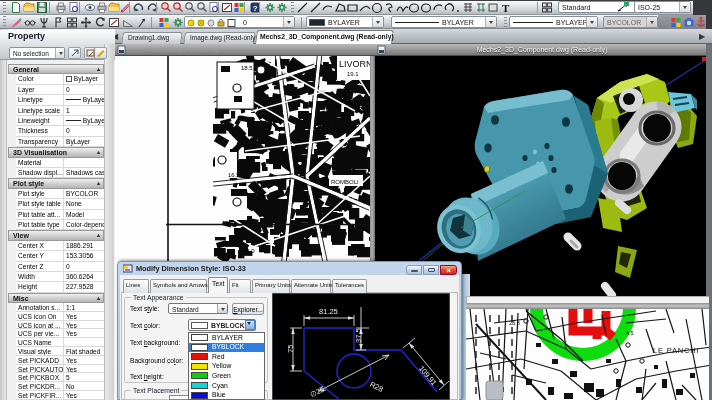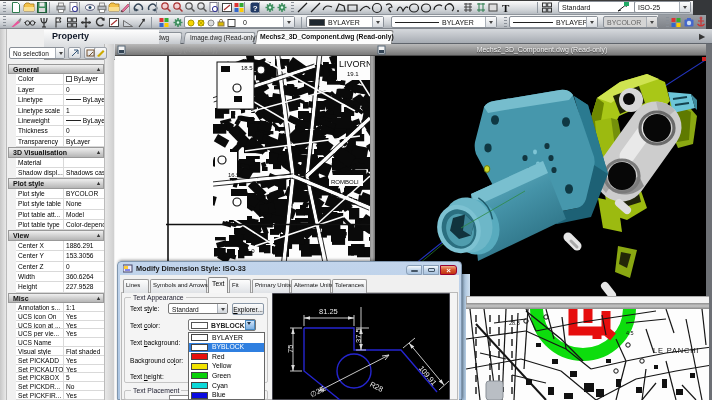--- a/index.html
+++ b/index.html
@@ -268,21 +268,21 @@
 <div class="abs" style="left:112px;top:32px;font-size:8px;color:#333;">◀</div>
 <div class="abs" style="left:122px;top:32px;width:60px;height:12px;background:linear-gradient(#f2f3f4,#c3c7cc);border:1px solid #8a9097;border-bottom:none;border-radius:3px 3px 0 0;transform:skewX(-8deg);"></div>
 <div class="abs" style="left:128px;top:34px;font-size:6.5px;color:#222;white-space:nowrap;">Drawing1.dwg</div>
 <div class="abs" style="left:184px;top:32px;width:71px;height:12px;background:linear-gradient(#f2f3f4,#c3c7cc);border:1px solid #8a9097;border-bottom:none;border-radius:3px 3px 0 0;transform:skewX(-8deg);"></div>
 <div class="abs" style="left:190px;top:34px;font-size:6.5px;color:#222;white-space:nowrap;">Image.dwg (Read-only)</div>
 <div class="abs" style="left:256px;top:30px;width:137px;height:14px;background:#fcfcfc;border:1px solid #777;border-bottom:none;border-radius:3px 3px 0 0;transform:skewX(-8deg);"></div>
 <div class="abs" style="left:260px;top:33px;font-size:6.8px;font-weight:bold;color:#111;white-space:nowrap;">Mechs2_3D_Component.dwg (Read-only)</div>
 <div class="abs" style="left:699px;top:32px;font-size:8px;color:#333;">▶</div>
 <div class="abs" style="left:0;top:29px;width:115px;height:371px;background:#f0f0f0;"></div>
 <div class="abs" style="left:0;top:29px;width:7px;height:371px;background:linear-gradient(90deg,#c7c7c7,#e9e9e9);border-right:1px solid #bbb;"></div>
-<div class="abs" style="left:0;top:30px;width:115px;height:30px;background:linear-gradient(#fdfdfd,#c2c6cb);border-bottom:1px solid #999;margin-left:44px;">
+<div class="abs" style="left:0;top:30px;width:115px;height:30px;background:linear-gradient(#fdfdfd,#c2c6cb);border-bottom:1px solid #999;">
     <span style="position:absolute;left:8px;top:1px;font-size:9px;font-weight:bold;color:#101828;">Property</span>
   </div>
 <div class="abs" style="left:104px;top:44px;width:10px;height:356px;background:linear-gradient(90deg,#e8e8e8,#cfcfcf);border-left:1px solid #bbb;"></div>
 <div class="combo" style="left:9px;top:47px;width:56px;height:12px;">
     <span style="position:absolute;left:3px;top:2px;font-size:6.5px;">No selection</span>
     <span class="arr" style="width:9px;"></span>
   </div>
 <div class="abs" style="left:68px;top:47px;width:13px;height:12px;background:linear-gradient(#fbfbfb,#d8dbdf);border:1px solid #9aa0a8;border-radius:2px;"></div>
 <div class="abs" style="left:84px;top:47px;width:13px;height:12px;background:linear-gradient(#fbfbfb,#d8dbdf);border:1px solid #9aa0a8;border-radius:2px;"></div>
 <div class="abs" style="left:94px;top:47px;width:13px;height:12px;background:linear-gradient(#fbfbfb,#d8dbdf);border:1px solid #9aa0a8;border-radius:2px;"></div>

